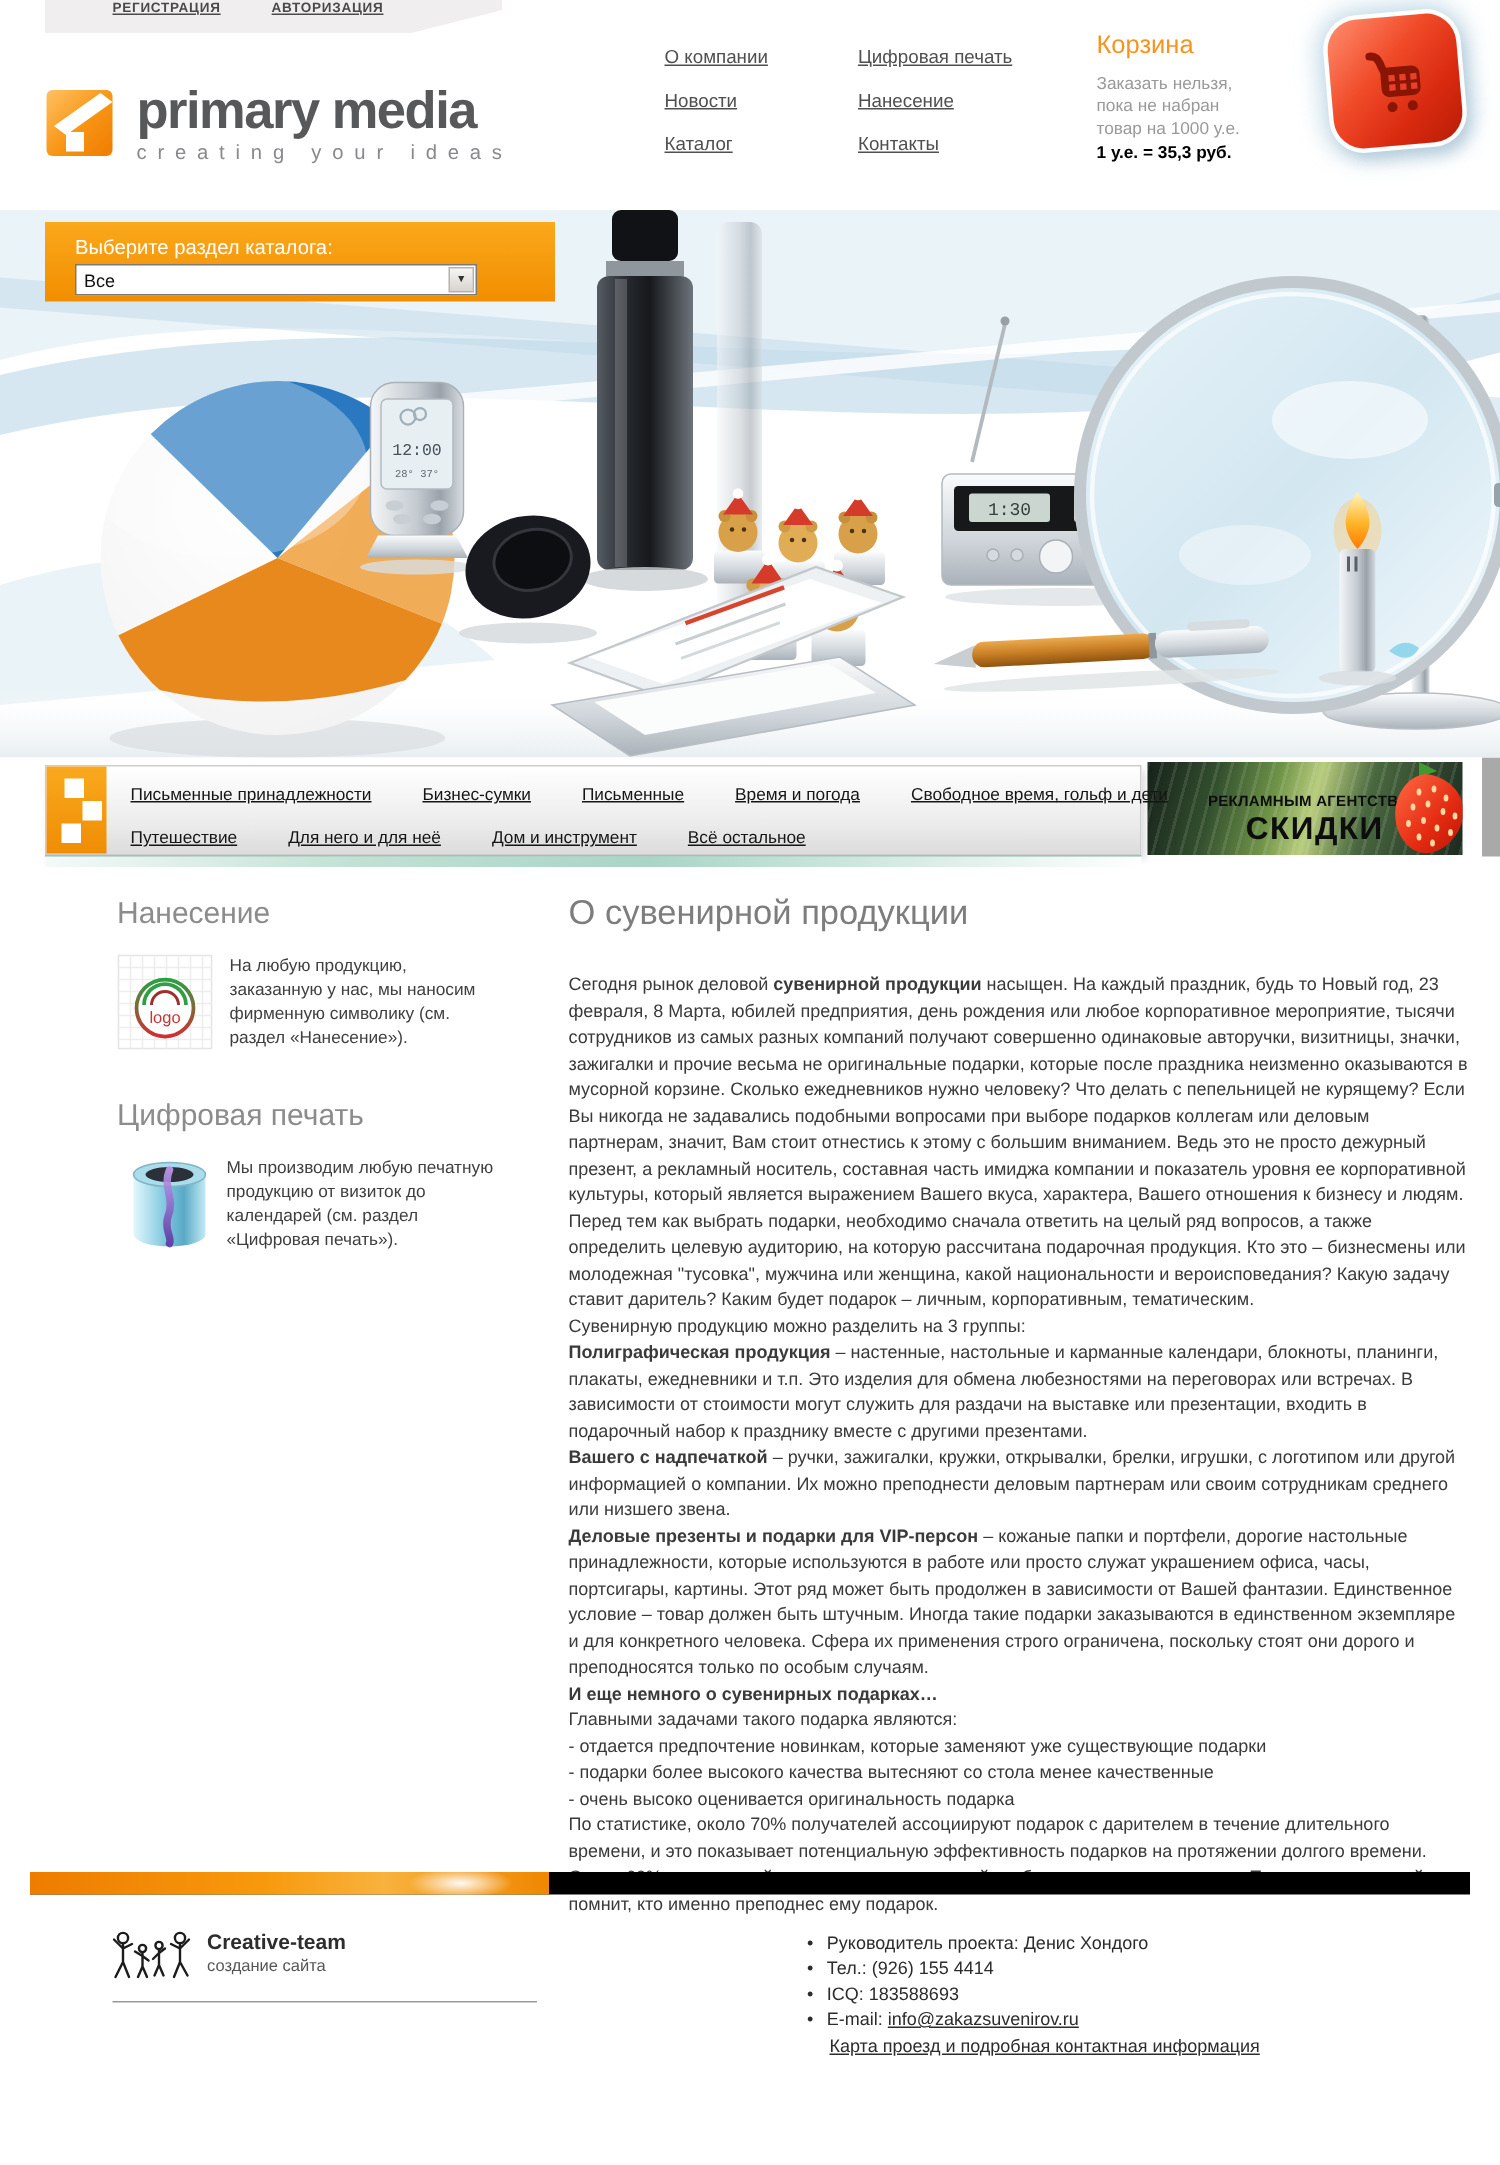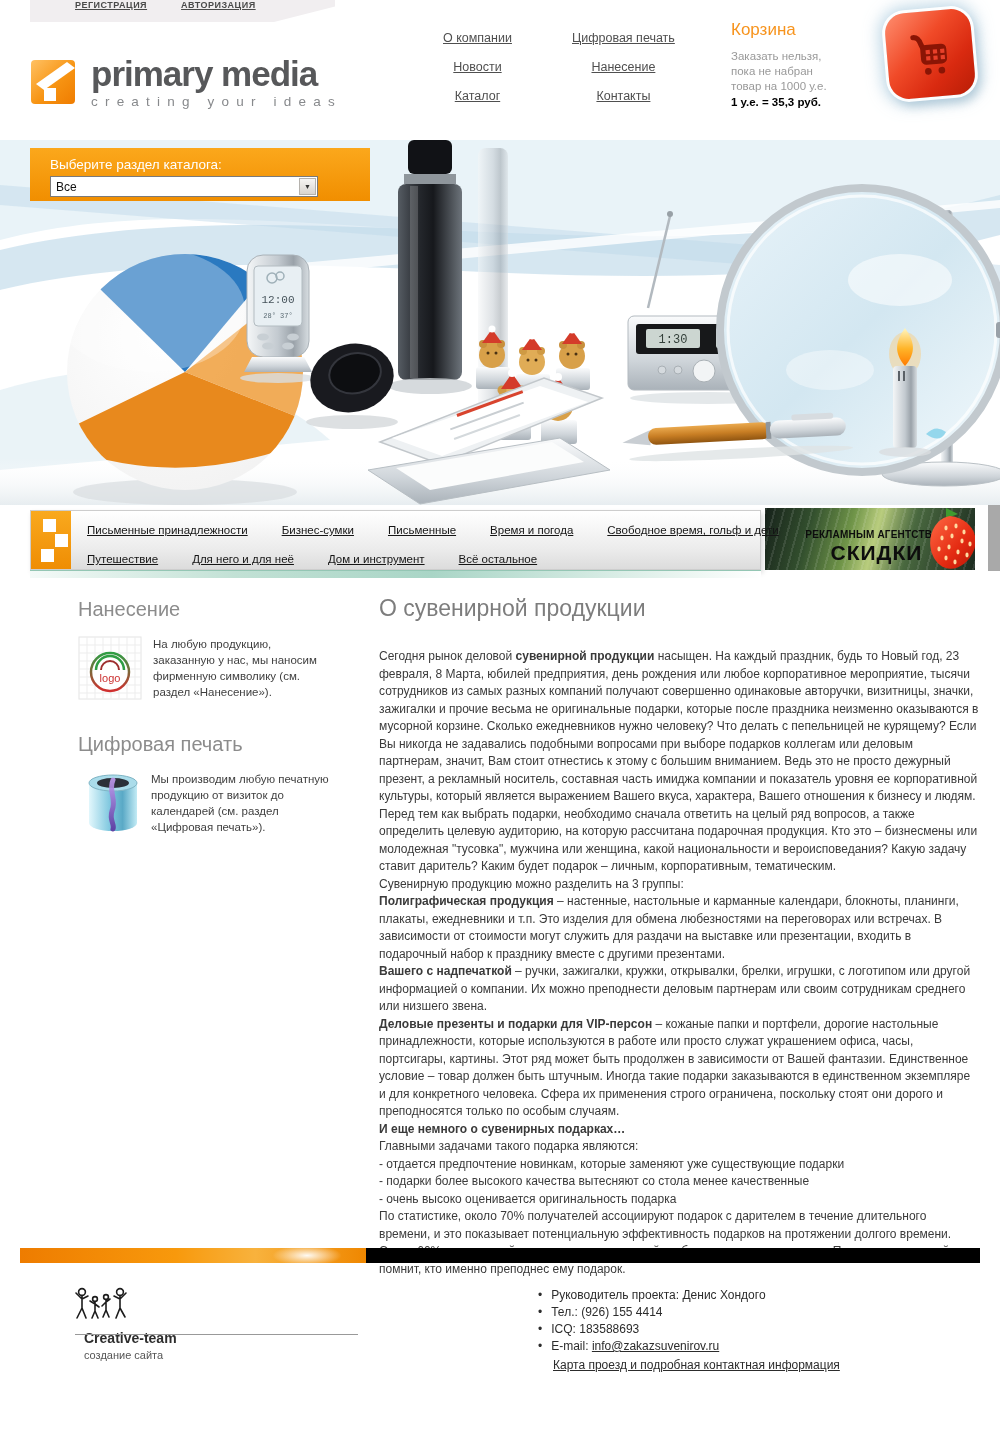--- a/index.html
+++ b/index.html
@@ -14,21 +14,21 @@
   .topbar-link{font-size:9px;font-weight:bold;letter-spacing:.5px;color:#4a4a4a;text-decoration:underline;text-transform:uppercase;}
 
   
   .logo{position:absolute;left:30px;top:57px;display:flex;align-items:flex-start;}
   .logo-text{margin-left:13px;}
   .logo-title{font-size:35px;font-weight:bold;color:#57585a;line-height:34px;letter-spacing:-1px;}
   .logo-tagline{font-size:13.5px;letter-spacing:7.2px;color:#87898c;margin-top:3px;}
 
   
   .nav-col{position:absolute;top:24px;}
-  .nav-col a{display:block;line-height:29px;font-size:12.5px;color:#4f4f4f;text-decoration:underline;text-align:center;}
+  .nav-col a{display:block;line-height:29px;font-size:12.5px;color:#4f4f4f;text-decoration:underline;}
   .nav-col-1{left:443px;} .nav-col-2{left:572px;}
 
   
   .cart{position:absolute;left:731px;top:20px;width:150px;}
   .cart-title{color:#f7941e;font-size:17px;}
   .cart-note{margin-top:9px;font-size:11.5px;color:#999;line-height:15px;white-space:pre-line;}
   .cart-rate{font-size:11.5px;font-weight:bold;color:#000;margin-top:2px;}
   .cart-button{position:absolute;left:882px;top:6px;width:96px;height:96px;border:0;background:none;padding:0;cursor:pointer;}
   .cart-btn-bg{position:absolute;inset:5px;border-radius:20px;transform:rotate(-5deg);
     background:linear-gradient(135deg,#ff8f70 0%,#f04a28 40%,#d92a10 70%,#b81d06 100%);
@@ -83,21 +83,21 @@
   .article p{margin:0;font-size:12px;line-height:17.5px;color:#3a3a3a;}
 
   
   .bottom-bar{position:absolute;left:20px;top:1248px;width:960px;height:15px;background:#000;}
   .bottom-bar-orange{position:absolute;left:0;top:0;width:346px;height:100%;
     background:linear-gradient(90deg,#ee7c00,#f8990c 45%,#f8b23d 68%,#ef8700);}
   .bottom-bar-orange::after{content:"";position:absolute;right:24px;top:-3px;width:70px;height:21px;
     background:radial-gradient(ellipse at center,rgba(255,255,255,.95),rgba(255,255,255,0) 70%);}
 
   
-  .footer-credit{position:absolute;left:75px;top:1286px;display:flex;align-items:flex-start;text-decoration:none;flex-direction:column;}
+  .footer-credit{position:absolute;left:75px;top:1286px;display:flex;align-items:flex-start;text-decoration:none;}
   .credit-text{margin-left:9px;}
   .credit-name{font-size:14px;font-weight:bold;color:#2d2d2d;}
   .credit-sub{font-size:11px;color:#555;margin-top:3px;}
   .footer-line{position:absolute;left:75px;top:1334px;width:283px;height:1px;background:#999;}
   .contacts{position:absolute;left:538px;top:1287px;}
   .contacts ul{margin:0;padding:0;list-style:none;}
   .contacts li{font-size:12px;color:#2c2c2c;line-height:17px;}
   .contacts li::before{content:"•";margin-right:9px;color:#2c2c2c;}
   .contacts a{color:#2c2c2c;text-decoration:underline;}
   .map-link{display:inline-block;margin-left:15px;font-size:12px;line-height:17px;color:#1e8a1e;text-decoration:underline;}

